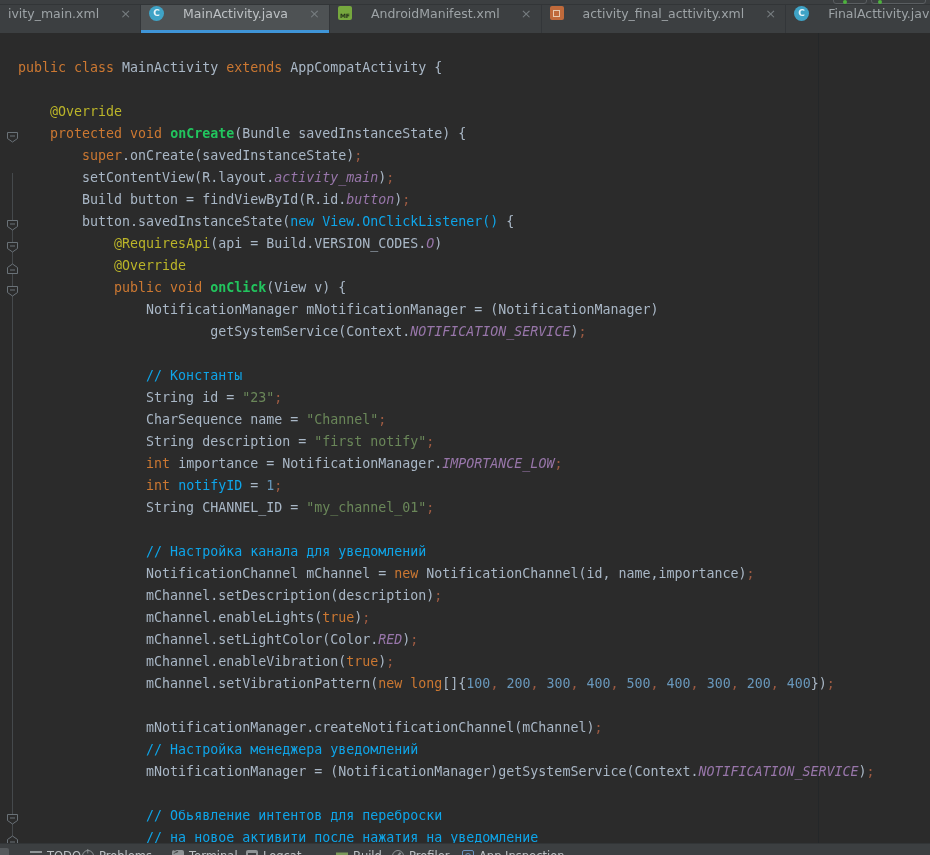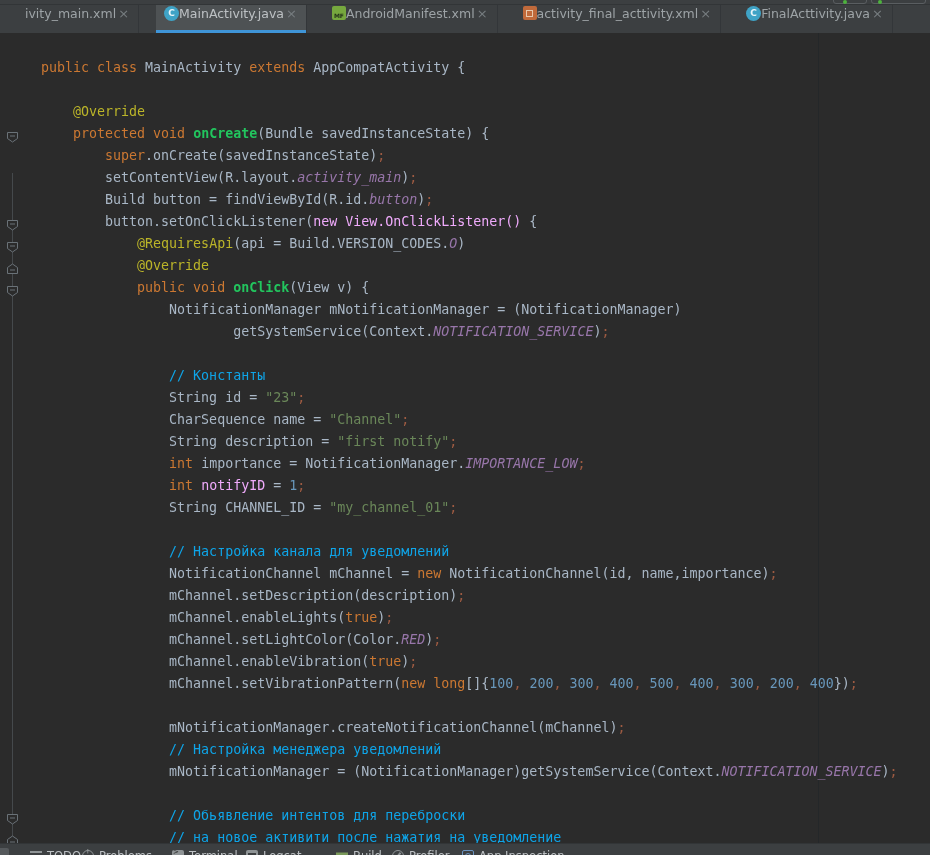--- a/index.html
+++ b/index.html
@@ -9,23 +9,23 @@
 
   
   #top-strip { position:absolute; left:0; top:0; width:930px; height:5px;
                background:#3c3f41; border-bottom:1px solid #323537; }
   .strip-btn { position:absolute; top:-6px; height:10px; border:1px solid #5a5e61; border-radius:3px; }
   .strip-dot { position:absolute; width:4px; height:4px; border-radius:50%; top:0px; }
 
   
   #tab-bar { position:absolute; left:0; top:5px; width:930px; height:28px;
              background:#3c3f41; display:flex; align-items:stretch; }
-  .tab { position:relative; display:flex; align-items:center; gap:0;
+  .tab { position:relative; display:flex; align-items:center; gap:19px;
          padding:0 9px 12px 8px; font-size:12.5px; color:#9da3a6;
-         border-right:1px solid #333639; cursor:default; white-space:nowrap;margin-left:17px; }
+         border-right:1px solid #333639; cursor:default; white-space:nowrap; }
   .tab.active { background:#4e5254; color:#bdc1c4; }
   .tab.active::after { content:""; position:absolute; left:0; right:0; bottom:0;
                        height:3px; background:var(--accent); }
   .tab .close { color:#777d80; font-size:13px; margin-left:2px; line-height:1; }
   .icon-class { width:15px; height:15px; border-radius:50%; background:#3fa3c6;
                 color:#eaf6fa; font-size:9px; font-weight:bold; display:flex;
                 align-items:center; justify-content:center; flex:0 0 auto; }
   .icon-manifest { width:14px; height:14px; border-radius:2px; background:#76a83e;
                    color:#23321a; font-size:6px; font-weight:bold; display:flex;
                    align-items:flex-end; justify-content:center; flex:0 0 auto; padding-bottom:1px; }
@@ -35,24 +35,24 @@
 
   
   #editor { position:absolute; left:0; top:33px; width:930px; height:810px;
             background:#2b2b2b; overflow:hidden; }
   #margin-guide { position:absolute; left:818px; top:0; width:1px; height:810px;
                   background:#242729; }
   #fold-line { position:absolute; left:12px; width:1px; background:#45494c; }
   .fold-marker { position:absolute; left:6px; width:13px; height:12px; }
   #code { position:absolute; left:0; top:24px; padding-left:18px;
           font-family:"DejaVu Sans Mono", monospace; font-size:13.3px; }
-  .code-line { height:22px; line-height:22px; white-space:pre;margin-left:23px; }
+  .code-line { height:22px; line-height:22px; white-space:pre; }
   .k{color:#cc7832} .t{color:#a9b7c6} .m{color:#22c55e;font-weight:bold}
   .a{color:#bbb529} .s{color:#6a8759} .n{color:#6897bb} .c{color:#0ea5e9}
-  .f{color:#9876aa;font-style:italic} .d{color:#f0abfc}
+  .f{color:#9876aa;font-style:italic} .d{color:#0ea5e9}
   .p{color:#9e5b42}
   .u{color:#a9b7c6; text-decoration-color:#8b969e; text-underline-offset:3px;}
 
   
   #bottom-bar { position:absolute; left:0; top:843px; width:930px; height:24px;
                 background:#3c3f41; border-top:1px solid #323537; }
   .bb-item { position:absolute; top:0; height:24px; display:flex; align-items:center;
              gap:5px; font-size:11.5px; color:#bcc0c3; }
   .bbi { width:12px; height:12px; display:inline-block; position:relative; flex:0 0 auto; }
   .bbi-todo { background:repeating-linear-gradient(#8f9496 0 2px, transparent 2px 5px); height:11px; }
@@ -144,21 +144,21 @@
           </svg></div>
       </div>
     <div id="code">
         <div class="code-line"><span></span><span class="k">public class </span><span class="t">MainActivity </span><span class="k">extends </span><span class="t">AppCompatActivity {</span></div>
         <div class="code-line"><span></span></div>
         <div class="code-line"><span>    </span><span class="a">@Override</span></div>
         <div class="code-line"><span>    </span><span class="k">protected void </span><span class="m">onCreate</span><span class="t">(Bundle savedInstanceState) {</span></div>
         <div class="code-line"><span>        </span><span class="k">super</span><span class="t">.onCreate(savedInstanceState)</span><span class="p">;</span></div>
         <div class="code-line"><span>        </span><span class="t">setContentView(R.layout.</span><span class="f">activity_main</span><span class="t">)</span><span class="p">;</span></div>
         <div class="code-line"><span>        </span><span class="t">Build button = findViewById(R.id.</span><span class="f">button</span><span class="t">)</span><span class="p">;</span></div>
-        <div class="code-line"><span>        </span><span class="t">button.setOnClickListener(</span><span class="d">new View.OnClickListener()</span><span class="t"> {</span></div>
+        <div class="code-line"><span>        </span><span class="t">button.savedInstanceState(</span><span class="d">new View.OnClickListener()</span><span class="t"> {</span></div>
         <div class="code-line"><span>            </span><span class="a">@RequiresApi</span><span class="t">(api = Build.VERSION_CODES.</span><span class="f">O</span><span class="t">)</span></div>
         <div class="code-line"><span>            </span><span class="a">@Override</span></div>
         <div class="code-line"><span>            </span><span class="k">public void </span><span class="m">onClick</span><span class="t">(View v) {</span></div>
         <div class="code-line"><span>                </span><span class="t">NotificationManager </span><span class="u">mNotificationManager</span><span class="t"> = (NotificationManager)</span></div>
         <div class="code-line"><span>                        </span><span class="t">getSystemService(Context.</span><span class="f">NOTIFICATION_SERVICE</span><span class="t">)</span><span class="p">;</span></div>
         <div class="code-line"><span></span></div>
         <div class="code-line"><span>                </span><span class="c">// Константы</span></div>
         <div class="code-line"><span>                </span><span class="t">String id = </span><span class="s">"23"</span><span class="p">;</span></div>
         <div class="code-line"><span>                </span><span class="t">CharSequence name = </span><span class="s">"Channel"</span><span class="p">;</span></div>
         <div class="code-line"><span>                </span><span class="t">String description = </span><span class="s">"first notify"</span><span class="p">;</span></div>

